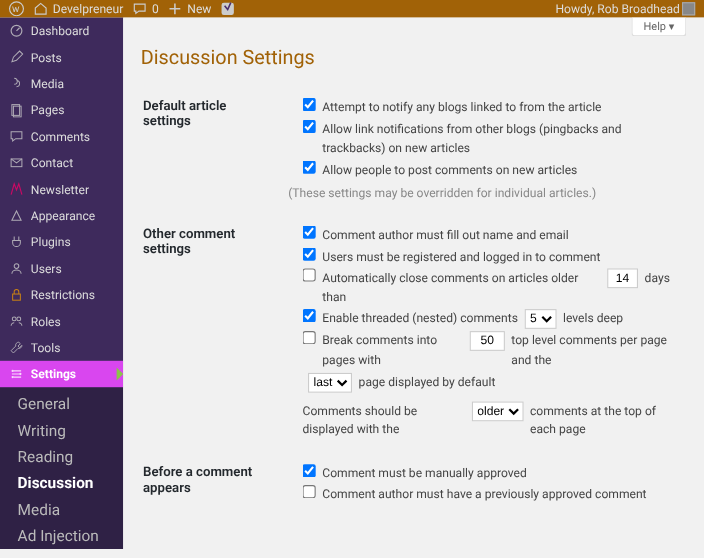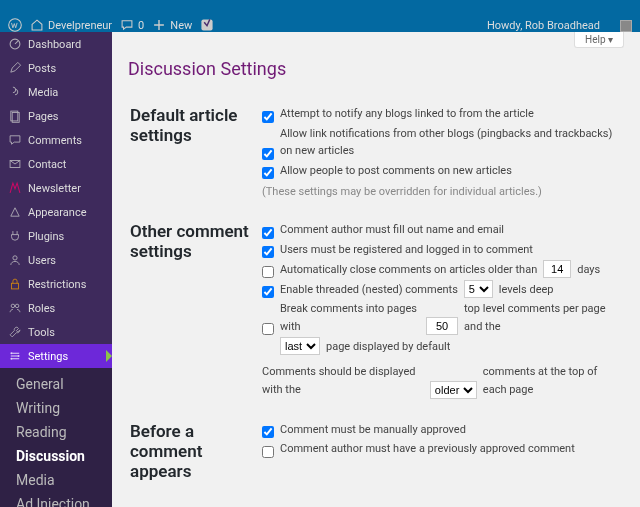--- a/index.html
+++ b/index.html
@@ -1,38 +1,38 @@
 <!DOCTYPE html>
 <html><head>
 <meta charset="utf-8">
 <style>
 *{box-sizing:border-box;margin:0;padding:0}
 body{font-family:-apple-system,BlinkMacSystemFont,"Segoe UI",Roboto,sans-serif;font-size:11px;color:#444;background:#f1f1f1;width:640px;height:507px;overflow:hidden}
-#adminbar{height:32px;background:#0369a1;color:#ddd;display:flex;align-items:flex-end;padding:0 8px;font-size:11px}
+#adminbar{height:16px;background:#a16207;color:#ddd;display:flex;align-items:center;padding:0 8px;font-size:11px}
 #adminbar .left{display:flex;align-items:center;gap:8px}
-#adminbar .right{margin-left:auto;display:flex;align-items:center;gap:20px}
+#adminbar .right{margin-left:auto;display:flex;align-items:center;gap:2px}
 .ab-item{display:flex;align-items:center;gap:4px;color:#ddd;cursor:pointer}
 .ab-icon{width:14px;height:14px;display:inline-block}
 .avatar{width:12px;height:12px;background:#888;border:1px solid #aaa}
 #wrap{display:flex;height:483px}
 #sidebar{width:112px;background:#3e2a5c;color:#ddd;font-size:11px;overflow:hidden;flex-shrink:0}
 .menu-item{display:flex;align-items:flex-end;padding:5px 8px;cursor:pointer;color:#ddd;gap:6px}
-.menu-item.current{background:#6d28d9;color:#fff;font-weight:400;position:relative}
+.menu-item.current{background:#d946ef;color:#fff;font-weight:700;position:relative}
 .menu-item.current::after{content:"";position:absolute;right:-6px;top:50%;transform:translateY(-50%);border:6px solid transparent;border-left-color:#8bc34a}
 .menu-icon{width:14px;height:14px;flex-shrink:0;opacity:.8}
 .submenu{background:#2f2145;padding:4px 0}
 .sub-item{padding:4px 8px 4px 16px;cursor:pointer;color:#bbb;font-size:14px}
 .sub-item.current{color:#fff;font-weight:700}
 #main{flex:1;background:#f1f1f1;padding:24px 16px;overflow:auto;position:relative}
 .help-tab{position:absolute;top:0;right:16px;background:#fff;border:1px solid #ddd;border-top:none;padding:2px 10px;font-size:10px;cursor:pointer;border-radius:0 0 3px 3px;color:#666}
-h1{font-size:18px;font-weight:400;color:#701a75;margin:2px 0 14px}
+h1{font-size:18px;font-weight:400;color:#a16207;margin:2px 0 14px}
 .form-table{width:100%}
-.form-table th{text-align:left;vertical-align:top;width:130px;padding:10px 8px 10px 0;font-weight:600;font-size:17px;color:#23282d}
+.form-table th{text-align:left;vertical-align:top;width:130px;padding:10px 8px 10px 0;font-weight:600;font-size:12px;color:#23282d}
 .form-table td{padding:8px 0;vertical-align:top;font-size:11px;line-height:1.6}
-.checkbox-row{display:flex;align-items:flex-end;gap:6px;margin:2px 0}
+.checkbox-row{display:flex;align-items:flex-start;gap:6px;margin:2px 13px}
 input[type=checkbox]{width:12px;height:12px;cursor:pointer}
 input[type=text],input[type=number]{border:1px solid #ccc;padding:1px 4px;font-size:11px;height:18px;background:#fff}
 .num-small{width:28px;text-align:center}
 .num-med{width:32px;text-align:center}
 select{border:1px solid #ccc;font-size:11px;height:18px;background:#fff;cursor:pointer}
 .desc{color:#888;margin-top:4px}
 svg{display:block}
 </style>
 </head>
 <body>

